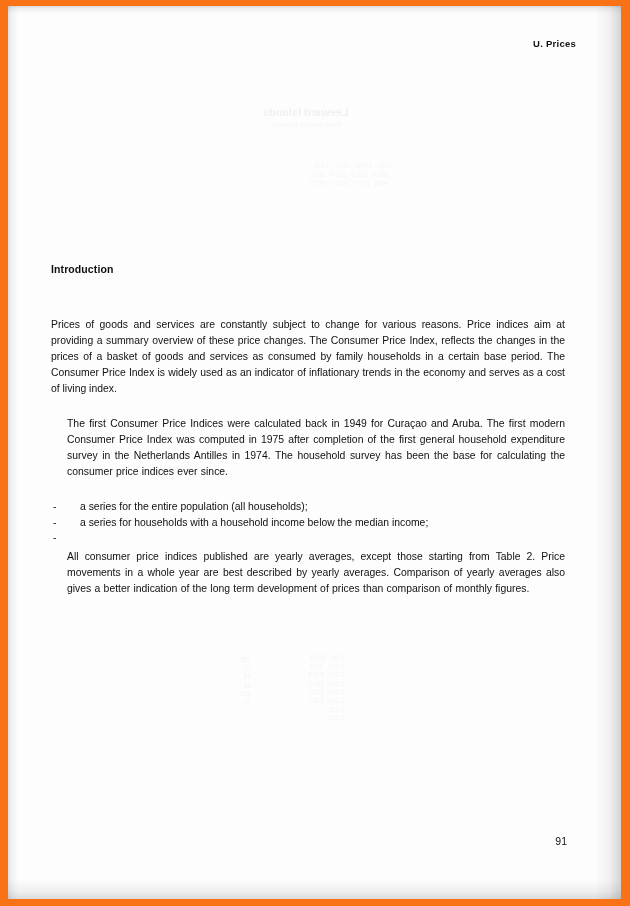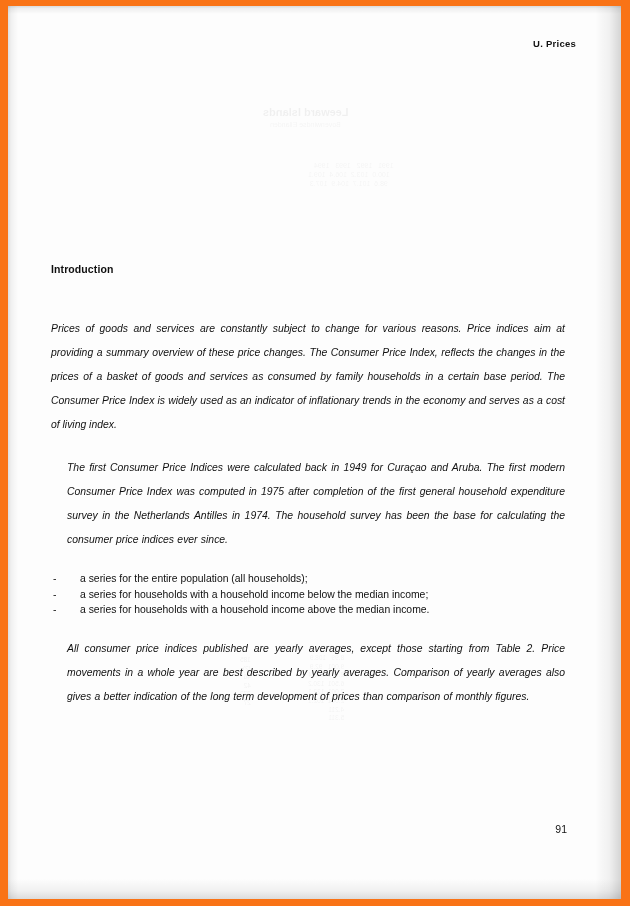--- a/index.html
+++ b/index.html
@@ -86,26 +86,25 @@
   .section-heading {
     font-size: 10.5px;
     font-weight: bold;
     letter-spacing: 0.1px;
     margin: 0 0 42px 0;
     padding-left: 6px;
   }
 
   .para {
     font-size: 10.4px;
-    line-height: 24px;
+    line-height: 16px;
     margin: 0 0 19px 0;
     padding-left: 6px;
     text-align: justify;
     color: #101010;
-    font-style: italic;
   }
   .para:last-child { margin-bottom: 0; }
 
   .para-justify-loose {
     text-align: justify;
     word-spacing: 0.4px;
     margin-left: 16px;
   }
 
   .bullet-list {
@@ -123,21 +122,21 @@
     position: absolute;
     left: 2px;
     top: 0;
     color: #151515;
   }
 
   
   .folio {
     position: absolute;
     right: 54px;
-    bottom: 64px;
+    bottom: 52px;
     font-size: 10.5px;
     color: #141414;
   }
 
   
   .showthrough {
     position: absolute;
     color: #000;
     opacity: 0.035;
     transform: scaleX(-1);
@@ -220,21 +219,20 @@
         <li>
           <span class="dash">-</span>
           <span>a series for the entire population (all households);</span>
         </li>
         <li>
           <span class="dash">-</span>
           <span>a series for households with a household income below the median income;</span>
         </li>
         <li>
           <span class="dash">-</span>
-          <span>a series for households with a household income above the median income.</span>
         </li>
       </ul>
 
       <p class="para para-justify-loose">All consumer price indices published are yearly averages, except those starting from Table 2. Price movements in a whole year are best described by yearly averages. Comparison of yearly averages also gives a better indication of the long term development of prices than comparison of monthly figures.</p>
 
     </div>
 
     <div class="folio">91</div>
 
     <div class="edge-shade-top"></div>

